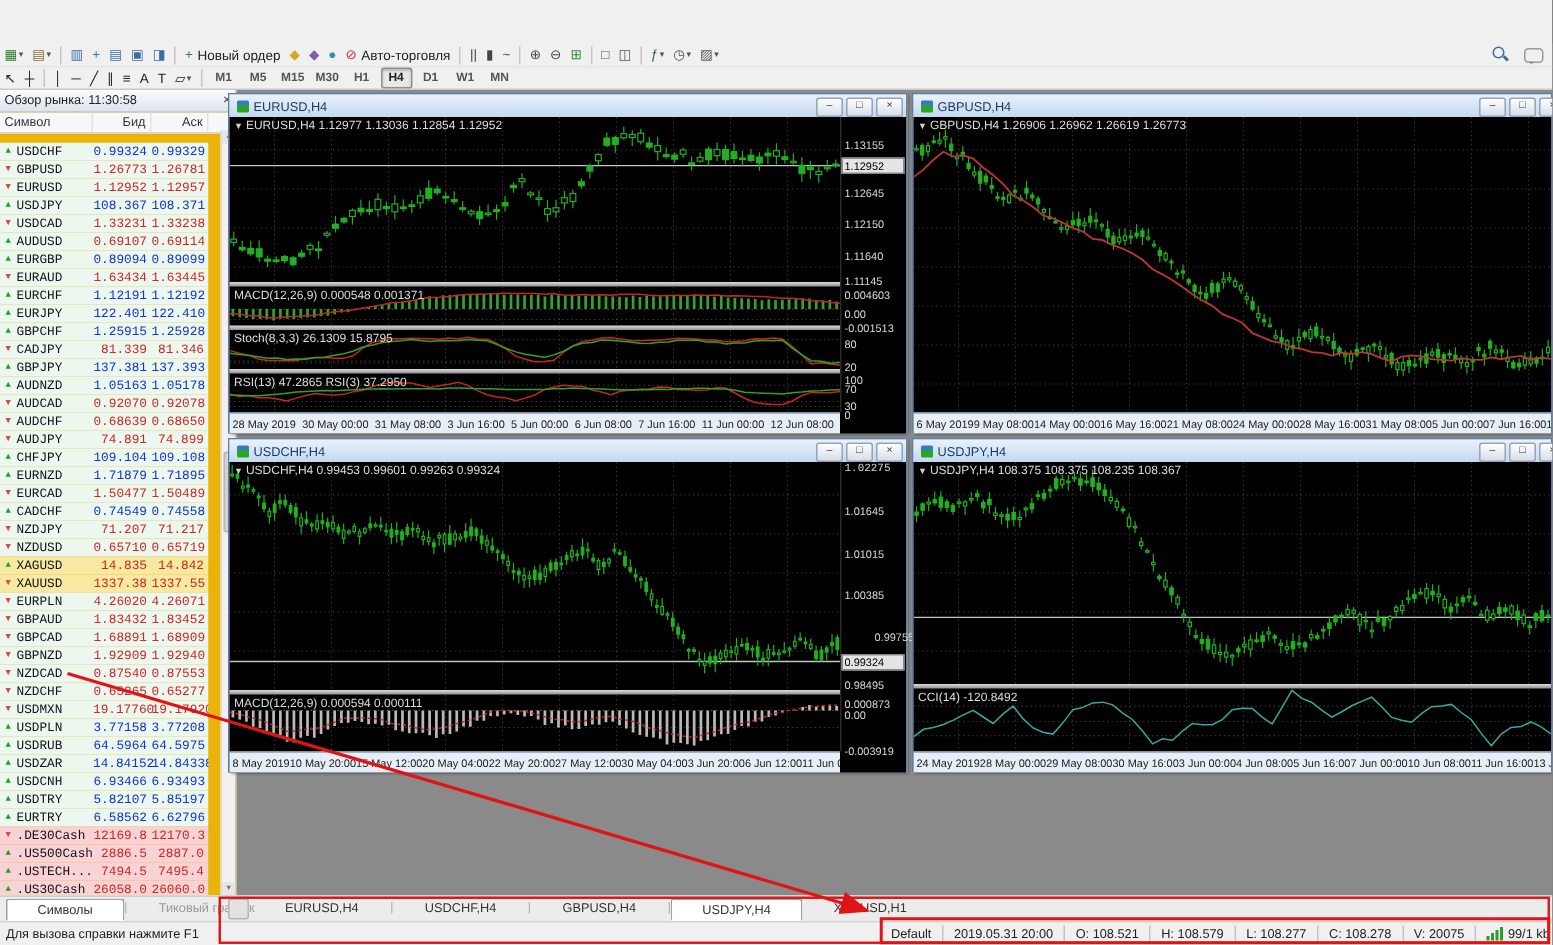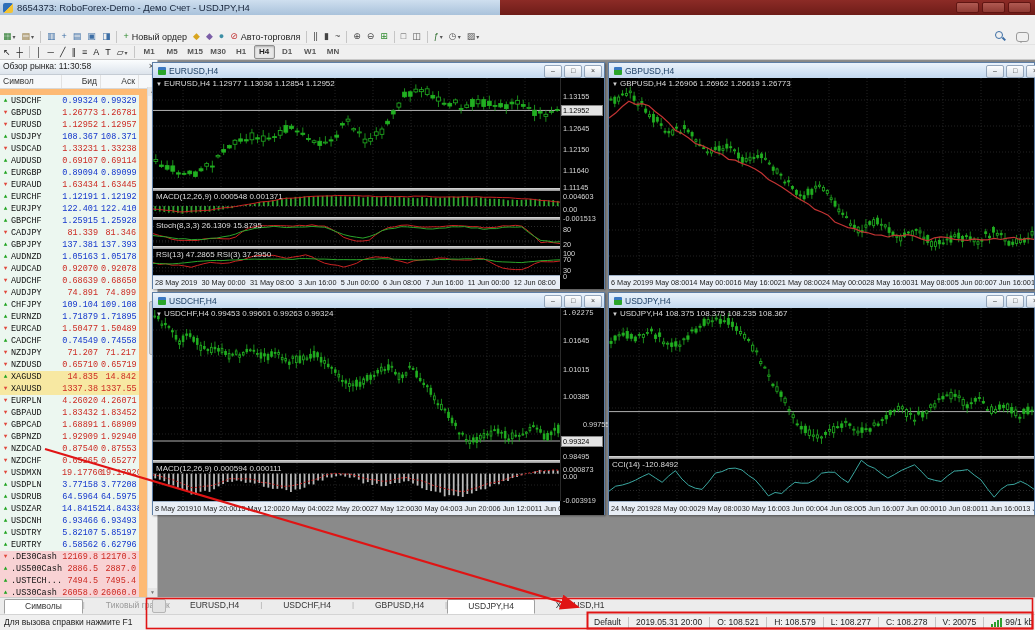--- a/index.html
+++ b/index.html
@@ -32,21 +32,21 @@
   .tf-btn{width:19px;height:12px;margin:0 1px;text-align:center;font-size:8px;font-weight:bold;color:#555;
     line-height:12px;border:1px solid transparent;border-radius:2px;}
   .tf-btn.active{background:#e8e8e8;border:1px solid #8f8f8f;box-shadow:inset 0 1px 2px rgba(0,0,0,.25);color:#222;}
   .right-icons{position:absolute;right:6px;top:2px;display:flex;gap:10px;align-items:center;}
   .icon-search{position:relative;width:11px;height:11px;}
   .icon-search::before{content:"";position:absolute;left:0;top:0;width:6px;height:6px;border:1.5px solid #3c6ea5;border-radius:50%;}
   .icon-search::after{content:"";position:absolute;left:7px;top:7px;width:4px;height:1.6px;background:#3c6ea5;transform:rotate(45deg);}
   .icon-chat{position:relative;width:11px;height:8px;border:1.3px solid #9a9a9a;border-radius:3px;}
   .icon-chat::after{content:"";position:absolute;left:2px;bottom:-4px;border:2px solid transparent;border-top-color:#9a9a9a;}
   
-  .mw{position:absolute;left:0;top:60px;width:158px;height:537px;background:#fdba74;border-right:1px solid #b9b9b9;box-sizing:border-box;overflow:hidden;}
+  .mw{position:absolute;left:0;top:60px;width:158px;height:537px;background:#eab308;border-right:1px solid #b9b9b9;box-sizing:border-box;overflow:hidden;}
   .mw-header{height:14px;background:linear-gradient(#fbfdfe,#dde4ec);border-bottom:1px solid #c5ccd4;
     font-size:8.5px;line-height:13px;padding-left:3px;color:#222;position:relative;}
   .mw-close{position:absolute;right:3px;top:0;font-size:9px;color:#444;line-height:13px;}
   .mw-cols{height:13px;display:grid;grid-template-columns:62px 39px 38px;background:#f6f8fa;
     border-bottom:1px solid #d7d7d7;font-size:8.5px;color:#333;}
   .mw-cols span{line-height:12px;padding:0 3px;border-right:1px solid #e2e2e2;}
   .mw-cols span:nth-child(2),.mw-cols span:nth-child(3){text-align:right;}
   .mw-rows{position:absolute;left:0;top:35px;bottom:0;width:139px;overflow:hidden;font-family:Liberation Mono, monospace;}
   .mw-row{height:12px;display:grid;grid-template-columns:62px 39px 38px;font-size:8.5px;line-height:12px;}
   .mw-row .sym{padding-left:2px;color:#111;white-space:nowrap;display:flex;align-items:center;gap:2px;}
@@ -100,29 +100,20 @@
   .bars{display:inline-flex;align-items:flex-end;gap:1px;height:9px;}
   .bars i{display:block;width:2px;background:#2e9e2e;}
   
   .annot{position:absolute;left:0;top:0;z-index:99;pointer-events:none;}
 </style>
 </head>
 <body>
 
 <div class="app">
 
-  <div class="titlebar">
-    <span class="app-icon"></span>
-    <span class="title-text">8654373: RoboForex-Demo - Демо Счет - USDJPY,H4</span>
-    <div class="title-red">
-      <span class="tb-win-btn"></span>
-      <span class="tb-win-btn"></span>
-      <span class="tb-win-btn"></span>
-    </div>
-  </div>
 
 
   <div class="toolbar t1" id="toolbar1">
       <span class="tb-btn">
         <span class="g" style="color: rgb(46, 125, 50);">▦</span>
         <span class="dd">▾</span>
       </span>
       <span class="tb-btn">
         <span class="g" style="color: rgb(138, 109, 47);">▤</span>
         <span class="dd">▾</span>

